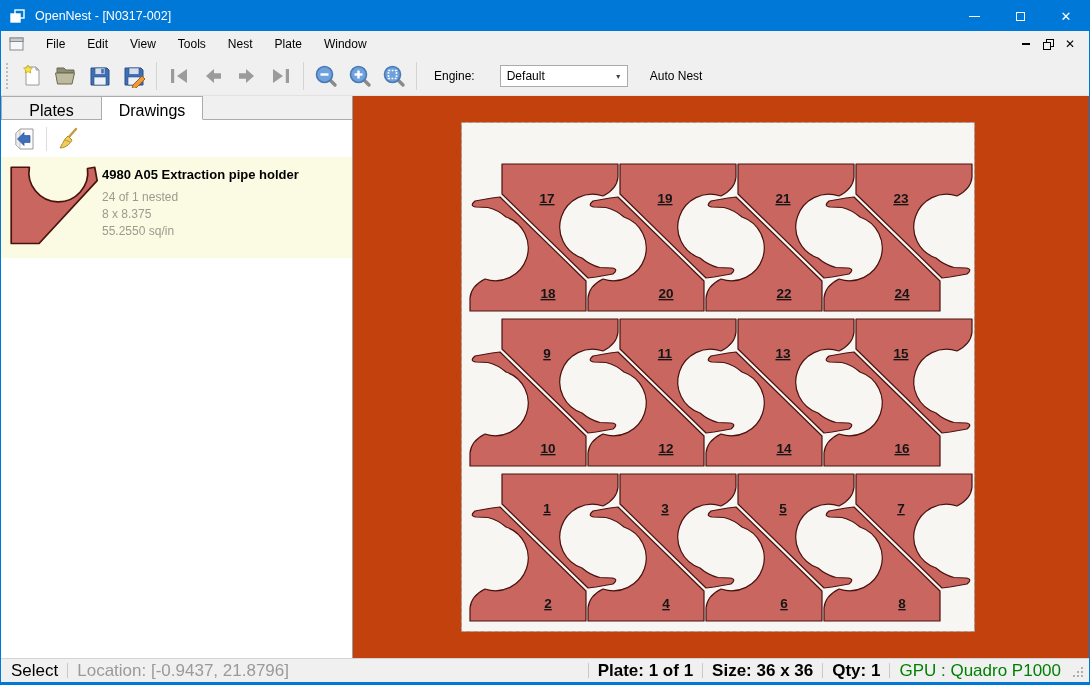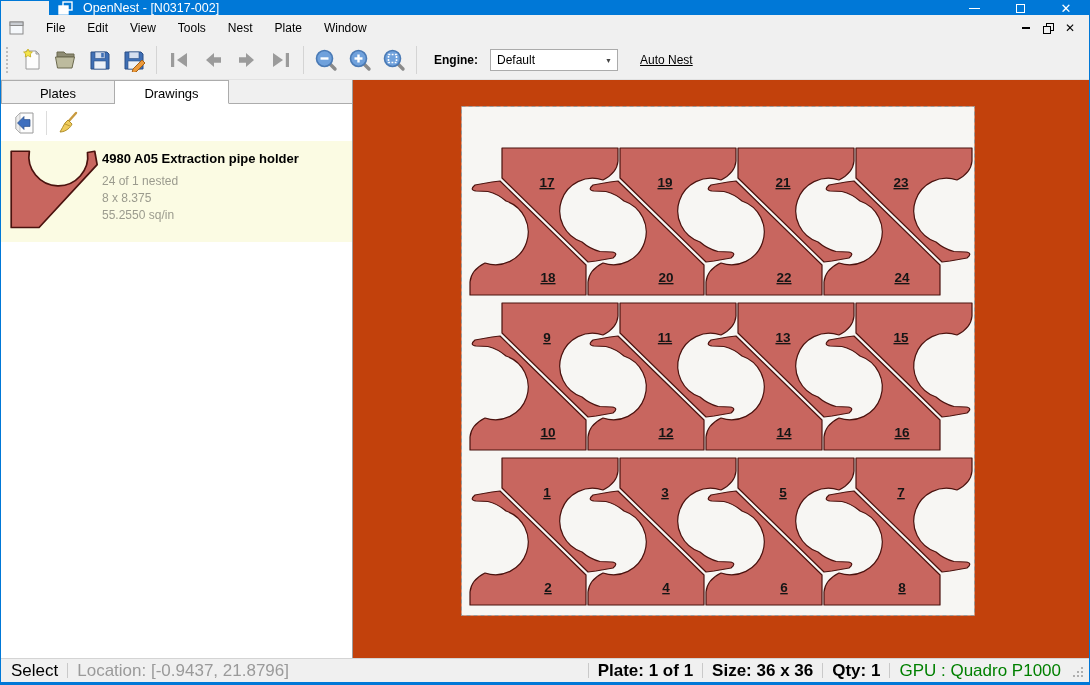--- a/index.html
+++ b/index.html
@@ -6,21 +6,21 @@
   html,body { background:#d0d0d0; }
   body { font-family:"Liberation Sans","DejaVu Sans",sans-serif; }
 
   .window{
     width:1090px; height:685px; background:#F0F0F0;
     border:1px solid #0078D7; border-bottom:3px solid #0078D7;
     display:flex; flex-direction:column; overflow:hidden; position:relative;
   }
 
   
-  .titlebar{ height:14px; background:#0078D7; color:#fff; display:flex; align-items:center; flex:none;margin-left:48px; }
+  .titlebar{ height:30px; background:#0078D7; color:#fff; display:flex; align-items:center; flex:none; }
   .titlebar .app-icon{ margin:0 9px 0 9px; display:flex; }
   .titlebar .title{ font-size:12.5px; }
   .win-btns{ margin-left:auto; display:flex; height:100%; }
   .win-btn{ width:46px; height:100%; display:flex; align-items:center; justify-content:center; color:#fff; font-size:12px; cursor:default; }
   .glyph-min{ width:11px; height:1px; background:#fff; display:inline-block; }
   .glyph-max{ width:9px; height:9px; border:1px solid #fff; display:inline-block; }
   .glyph-close{ font-size:13px; line-height:1; }
 
   
   .menubar{ height:26px; background:#F0F0F0; display:flex; align-items:center; font-size:12px; color:#000; flex:none; padding-left:8px; }
@@ -29,31 +29,31 @@
   .mdi-controls{ margin-left:auto; display:flex; align-items:center; padding-right:8px; }
   .mdi-btn{ width:22px; height:20px; display:flex; align-items:center; justify-content:center; color:#000; }
   .mdi-btn .bar{ width:8px; height:2px; background:#000; display:inline-block; }
   .mdi-btn .x{ font-size:12px; font-weight:bold; }
 
   
   .toolbar{ height:39px; background:#F0F0F0; display:flex; align-items:center; flex:none; border-bottom:1px solid #E2E2E2; }
   .grip{ width:6px; height:26px; border-left:2px dotted #BDBDBD; margin:0 3px 0 5px; }
   .tb-btn{ width:34px; height:32px; display:flex; align-items:center; justify-content:center; border:1px solid transparent; border-radius:2px; }
   .tb-sep{ width:1px; height:28px; background:#D4D4D4; margin:0 5px; }
-  .engine-label{ font-weight:bold; font-size:12px; margin:0 12px 0 12px; }
+  .engine-label{ font-weight:normal; font-size:12px; margin:0 25px 0 12px; }
   .combo{ width:128px; height:22px; background:#fff; border:1px solid #ABABAB; display:flex; align-items:center; font-size:12px; }
   .combo .val{ flex:1; padding-left:6px; }
   .combo .dd{ width:17px; height:100%; display:flex; align-items:center; justify-content:center; font-size:7px; color:#444; }
-  .autonest{ font-size:12px; margin-left:16px; padding:4px 6px;text-decoration:underline; }
+  .autonest{ font-size:12px; margin-left:16px; padding:4px 6px; }
 
   
   .main{ flex:1; display:flex; min-height:0; }
   .sidebar{ width:352px; background:#fff; border-right:1px solid #9E9E9E; display:flex; flex-direction:column; flex:none; }
   .tabs{ display:flex; background:#F0F0F0; height:24px; flex:none; }
-  .tab{ width:114px; text-align:center; font-size:13px; padding-top:5px; background:#F0F0F0; border:1px solid #ACACAC; border-left:none; color:#000; }
+  .tab{ width:101px; text-align:center; font-size:16px; padding-top:5px; background:#F0F0F0; border:1px solid #ACACAC; border-left:none; color:#000; }
   .tab:first-child{ border-left:1px solid #ACACAC; }
   .tab.active{ background:#fff; border-bottom:1px solid #fff; }
   .tabs .filler{ flex:1; border-bottom:1px solid #ACACAC; }
   .side-tools{ height:37px; background:#fff; display:flex; align-items:center; padding-left:9px; flex:none; }
   .side-btn{ width:30px; height:28px; display:flex; align-items:center; justify-content:center; border:1px solid transparent; border-radius:2px; }
   .side-sep{ width:1px; height:24px; background:#DCDCDC; margin:0 6px; }
 
   .drawing-item{ background:#FBFBE3; display:flex; padding:7px 6px 8px 9px; flex:none; }
   .thumb{ flex:none; padding-top:2px; }
   .item-text{ padding-top:3px; }

